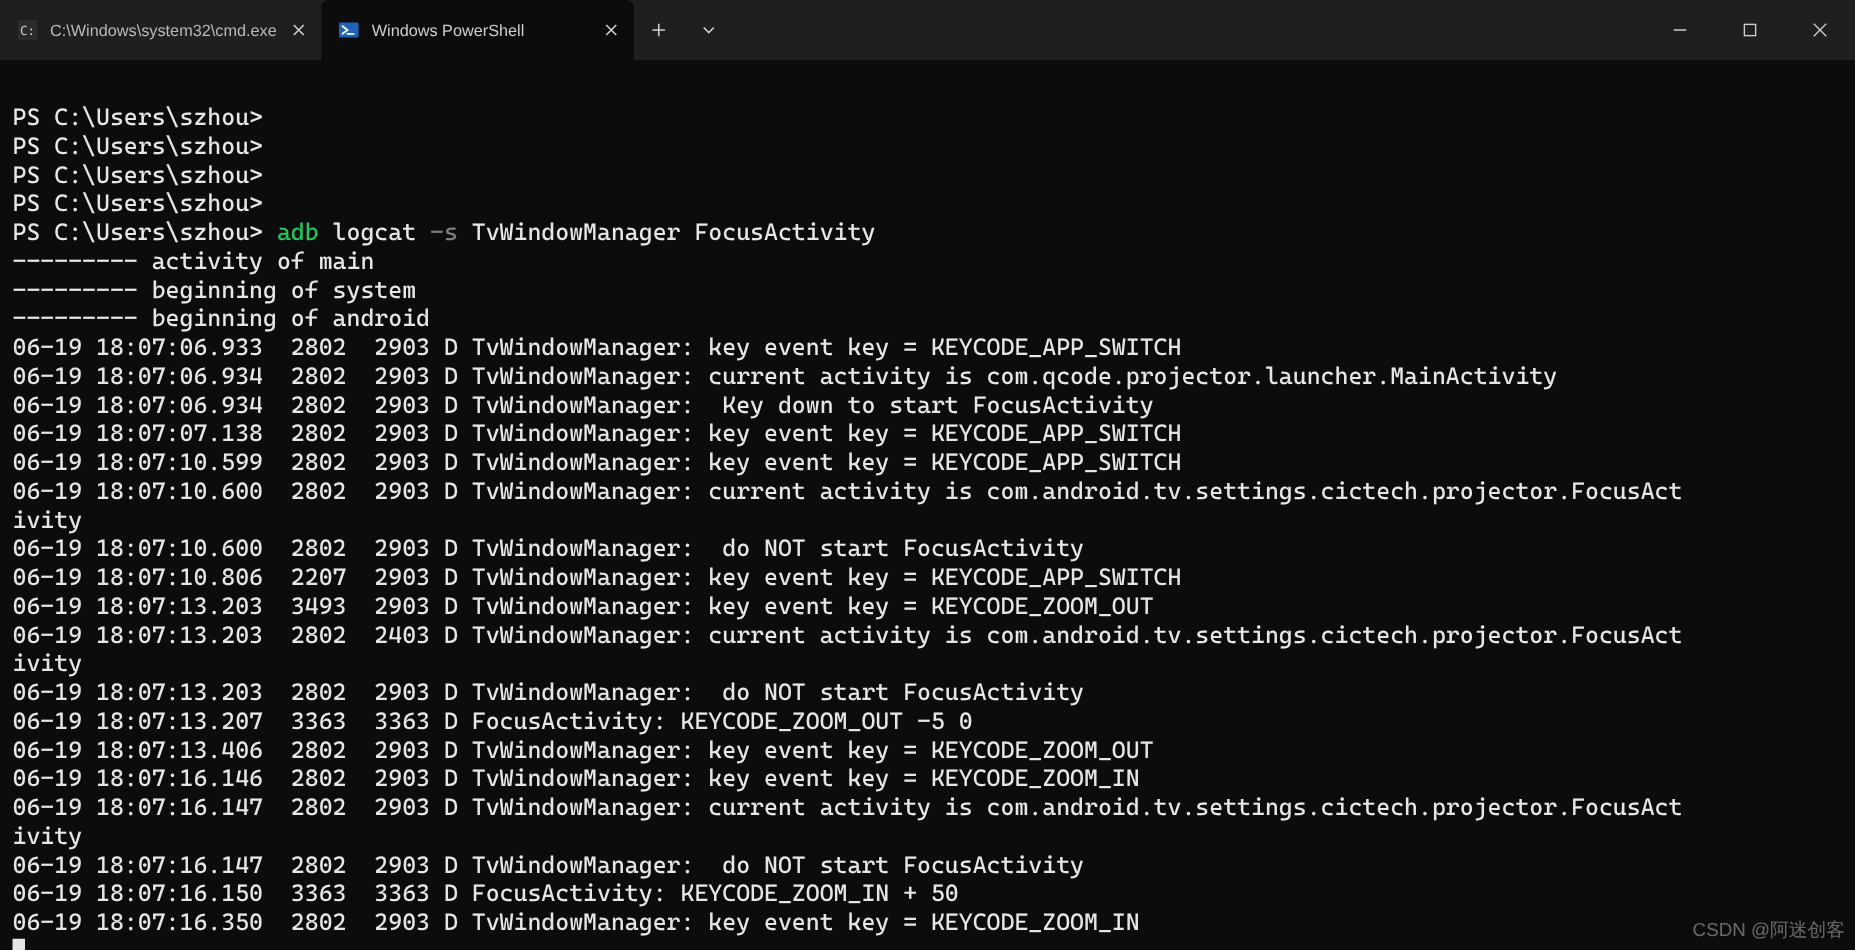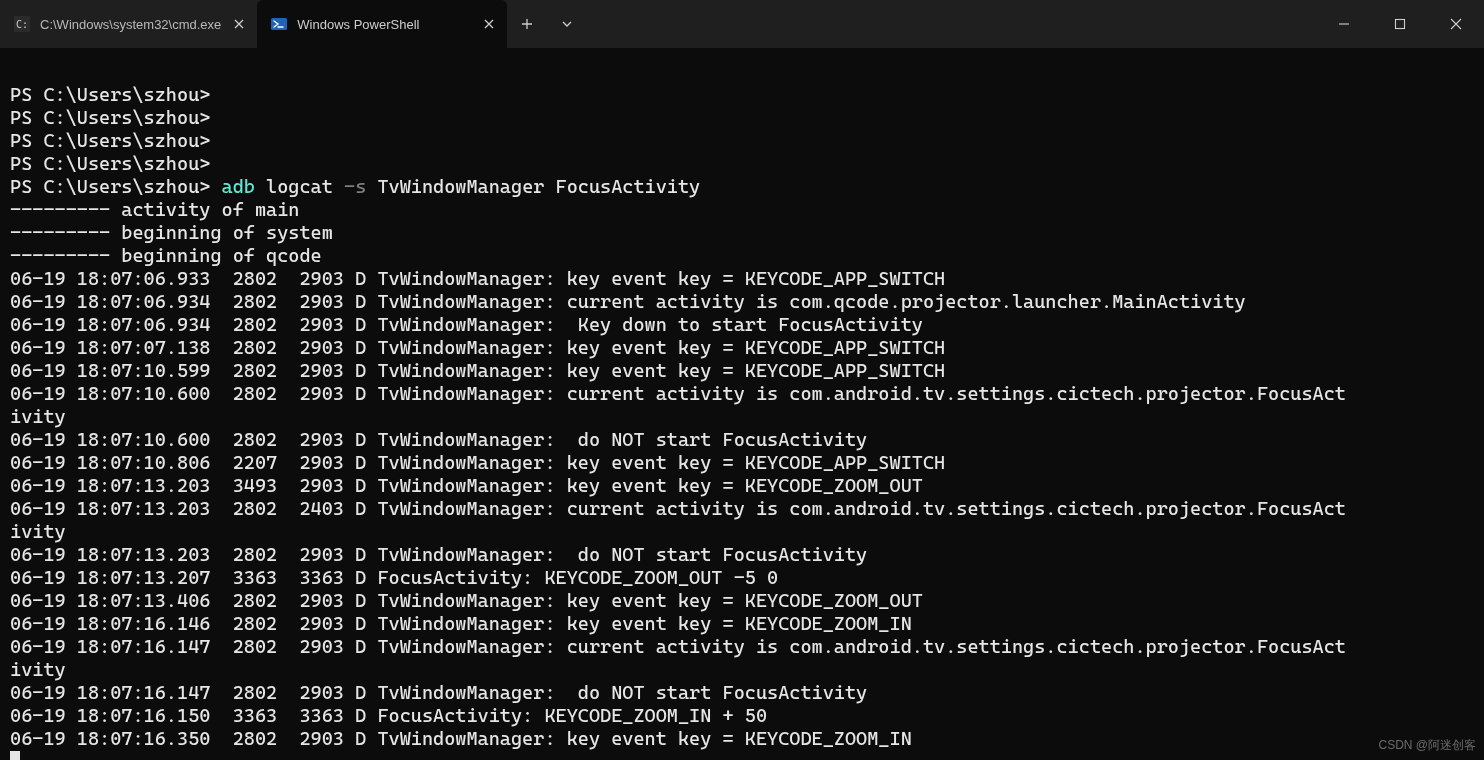--- a/index.html
+++ b/index.html
@@ -48,36 +48,36 @@
   }
   .terminal {
     padding: 12px 10px 0 10px;
     color: #e6e6e6;
     font-size: 19px;
     line-height: 23px;
     white-space: pre;
     letter-spacing: 0px;
   }
   .prompt { color: #e6e6e6; text-align: center; }
-  .cmd-yellow { color: #5eead4; }
+  .cmd-yellow { color: #22c55e; }
   .cmd-gray { color: #7e7e7e; }
   .cursor {
     display:inline-block;
     width:10px; height:21px;
     background:#e6e6e6;
     vertical-align: text-bottom;
     margin-top:1px;
   }
   .watermark {
     position:absolute;
     right:8px;
     bottom:6px;
     color: rgba(220,220,220,0.45);
     font-family: "Segoe UI", sans-serif;
-    font-size: 12px;
+    font-size: 15px;
     pointer-events:none;
   }
 </style>
 </head>
 <body>
 
 <div class="titlebar">
   <div class="tab inactive">
     <span class="tab-icon">
       <svg width="16" height="16" viewBox="0 0 16 16">
@@ -137,21 +137,21 @@
 </div>
 
 <div class="terminal">
 <span class="prompt">PS C:\Users\szhou&gt;</span>
 <span class="prompt">PS C:\Users\szhou&gt;</span>
 <span class="prompt">PS C:\Users\szhou&gt;</span>
 <span class="prompt">PS C:\Users\szhou&gt;</span>
 <span class="prompt">PS C:\Users\szhou&gt; </span><span class="cmd-yellow">adb</span><span> logcat </span><span class="cmd-gray">-s</span><span> TvWindowManager FocusActivity</span>
 <span>--------- activity of main</span>
 <span>--------- beginning of system</span>
-<span>--------- beginning of qcode</span>
+<span>--------- beginning of android</span>
 <span>06-19 18:07:06.933  2802  2903 D TvWindowManager: key event key = KEYCODE_APP_SWITCH</span>
 <span>06-19 18:07:06.934  2802  2903 D TvWindowManager: current activity is com.qcode.projector.launcher.MainActivity</span>
 <span>06-19 18:07:06.934  2802  2903 D TvWindowManager:  Key down to start FocusActivity</span>
 <span>06-19 18:07:07.138  2802  2903 D TvWindowManager: key event key = KEYCODE_APP_SWITCH</span>
 <span>06-19 18:07:10.599  2802  2903 D TvWindowManager: key event key = KEYCODE_APP_SWITCH</span>
 <span>06-19 18:07:10.600  2802  2903 D TvWindowManager: current activity is com.android.tv.settings.cictech.projector.FocusAct</span>
 <span>ivity</span>
 <span>06-19 18:07:10.600  2802  2903 D TvWindowManager:  do NOT start FocusActivity</span>
 <span>06-19 18:07:10.806  2207  2903 D TvWindowManager: key event key = KEYCODE_APP_SWITCH</span>
 <span>06-19 18:07:13.203  3493  2903 D TvWindowManager: key event key = KEYCODE_ZOOM_OUT</span>

